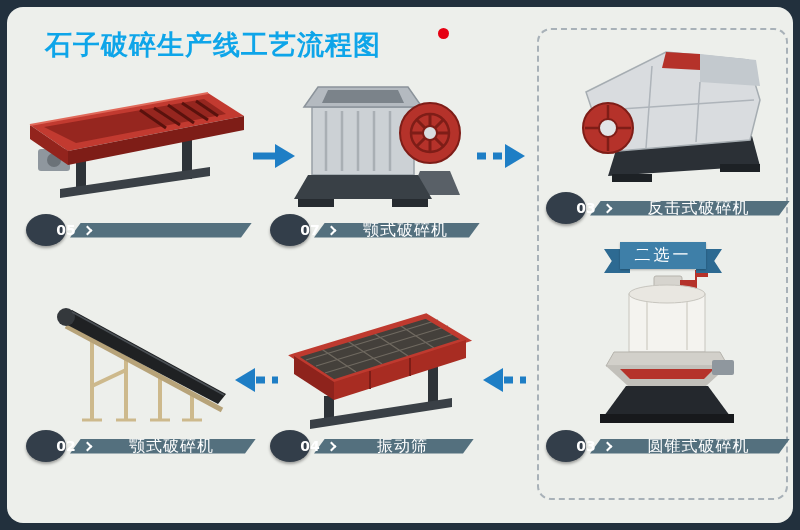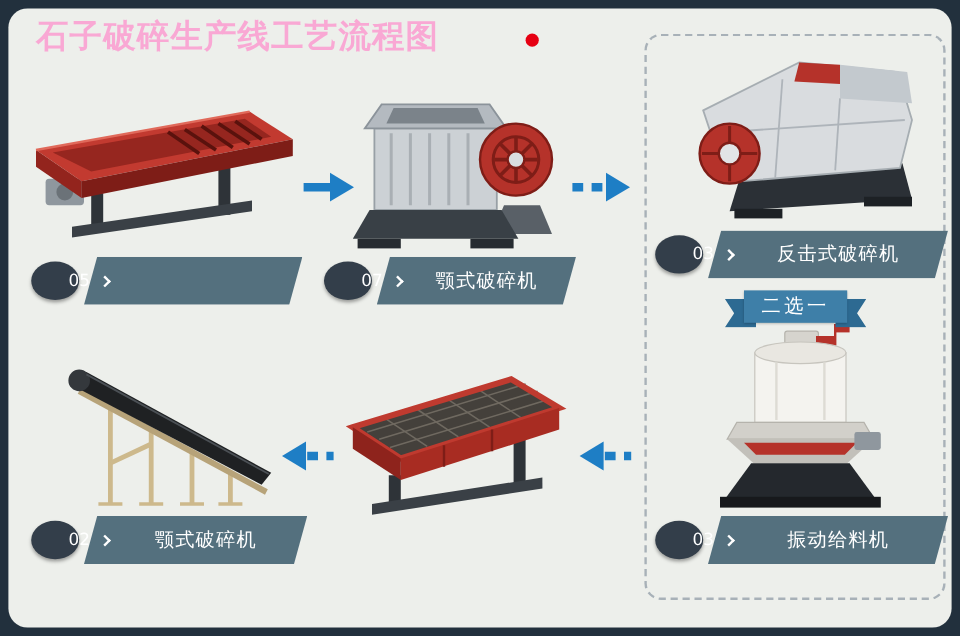--- a/index.html
+++ b/index.html
@@ -9,42 +9,42 @@
     background: #22303d;
     font-family: "DejaVu Sans", "Liberation Sans", sans-serif;
     position: relative; overflow: hidden;
   }
   .stage { position: absolute; inset: 0; }
   .panel {
     position: absolute; left: 7px; top: 7px; width: 786px; height: 516px;
     background: #edefeb; border-radius: 16px;
   }
   .title {
-    position: absolute; left: 30px; top: 12px; margin: 0;
-    font-size: 27px; font-weight: bold; color: #f9a8d4; letter-spacing: 1px; font-family: Liberation Mono, monospace;
+    position: absolute; left: 30px; top: 12px; margin: 15px;
+    font-size: 27px; font-weight: bold; color: #0ea5e9; letter-spacing: 1px; font-family: Liberation Mono, monospace;
   }
   .title-dot {
     position: absolute; left: 438px; top: 28px; width: 11px; height: 11px;
     border-radius: 50%; background: #e60012;
   }
   .dashed-box {
     position: absolute; left: 537px; top: 28px; width: 251px; height: 472px;
     border: 2px dashed #a8b1b8; border-radius: 14px;
   }
   .machine { position: absolute; }
   .arrow { position: absolute; }
   .step { position: absolute; display: flex; align-items: center; }
   .num {
     width: 32px; height: 32px; border-radius: 50%;
-    background: #333e4a; color: #fff; font-size: 14px; font-weight: normal;
+    background: #333e4a; color: #fff; font-size: 14px; font-weight: bold;
     display: flex; align-items: center; justify-content: center;
     flex: 0 0 32px; box-shadow: 0 2px 3px rgba(0,0,0,.35); z-index: 2; padding-left: 40px;
   }
   .banner {
-    height: 40px; margin-left: 4px;
+    height: 15px; margin-left: 4px;
     background: #54707e; color: #fff; font-size: 16px;
     display: flex; align-items: center; padding: 0 12px 0 14px;
     clip-path: polygon(11px 0, 100% 0, calc(100% - 11px) 100%, 0 100%);
     overflow: hidden;
   }
   .chev {
     width: 7px; height: 7px; flex: 0 0 7px; margin-right: 8px;
     border-top: 2.5px solid #fff; border-right: 2.5px solid #fff;
     transform: rotate(45deg);
   }
@@ -279,24 +279,31 @@
     <span class="banner" style="width:200px">
       <i class="chev"></i>
       <span class="txt">反击式破碎机</span>
     </span>
   </div>
 
   <div class="step" style="left:546px;top:430px">
     <span class="num">03</span>
     <span class="banner" style="width:200px">
       <i class="chev"></i>
-      <span class="txt">振动给料机</span>
-    </span>
-  </div>
-
+      <span class="txt">圆锥式破碎机</span>
+    </span>
+  </div>
+
+  <div class="step" style="left:270px;top:430px">
+    <span class="num">04</span>
+    <span class="banner" style="width:160px">
+      <i class="chev"></i>
+      <span class="txt">振动筛</span>
+    </span>
+  </div>
 
   <div class="step" style="left:26px;top:430px">
     <span class="num">02</span>
     <span class="banner" style="width:186px">
       <i class="chev"></i>
       <span class="txt">颚式破碎机</span>
     </span>
   </div>
 </div>
 

